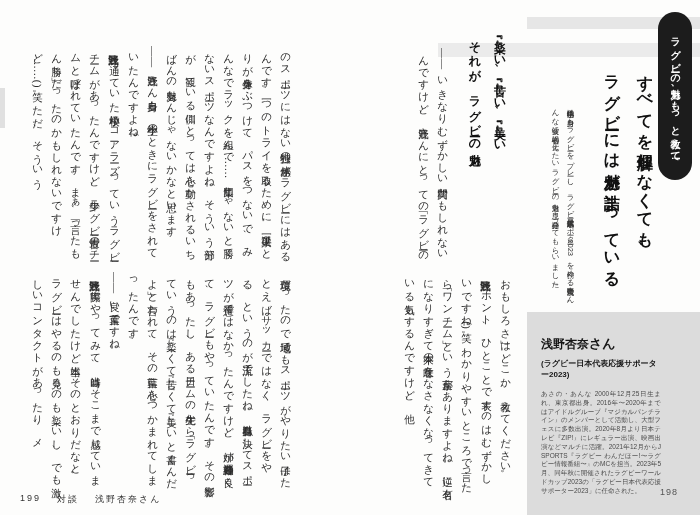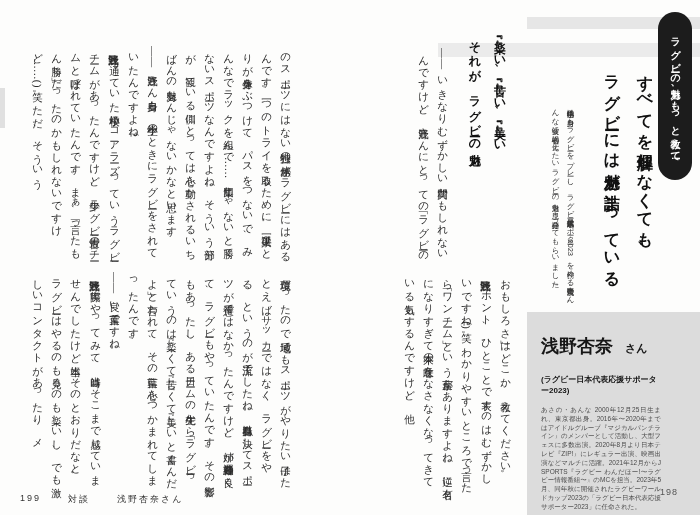--- a/index.html
+++ b/index.html
@@ -52,33 +52,33 @@
   }
   .question  { position:absolute; top:48px;  right:248px; height:218px; }
   .body-right{ position:absolute; top:272px; right:185px; height:218px; }
   .speaker   { font-family:"Liberation Sans", sans-serif; font-weight:bold; }
 
   .profile {
     position:absolute; left:177px; top:312px; width:173px; height:203px;
     background:#dcdcdc; box-sizing:border-box; padding:22px 0 0 14px;
     font-family:"Liberation Sans", sans-serif; z-index:3;
   }
-  .profile-name { font-size:18px; font-weight:bold; color:#161616; }
-  .profile-hon  { font-size:11px;  font-weight:bold; color:#161616;margin-left:12px; }
-  .profile-title{ font-size:8px;  font-weight:bold; width:122px; line-height:11px; margin-top:16px; color:#161616; }
+  .profile-name { font-size:12px; font-weight:bold; color:#161616; }
+  .profile-hon  { font-size:13px;  font-weight:bold; color:#161616; }
+  .profile-title{ font-size:8px;  font-weight:bold; width:122px; line-height:11px; margin-top:5px; color:#161616; }
   .profile-bio  { font-size:6.5px; line-height:8.8px; width:120px; margin-top:10px; color:#4a4a4a; text-align:justify; }
   .pagenum-right{ position:absolute; right:22px; bottom:18px; font-size:9px; color:#555; letter-spacing:1px; }
 
   
   .body-left-top    { position:absolute; top:46px;  right:55px; height:218px; }
   .body-left-bottom { position:absolute; top:272px; right:55px; height:212px; }
   .footer-left {
     position:absolute; left:20px; bottom:9px;
     font-family:"Liberation Sans", sans-serif; font-size:9px; color:#333;
-    display:flex; gap:27px; letter-spacing:2px;
+    display:flex; gap:16px; letter-spacing:2px;
   }
 </style>
 </head>
 <body>
 
 <div class="spread">
 
   <div class="page page-left">
     <div class="edge-left"></div>
 

